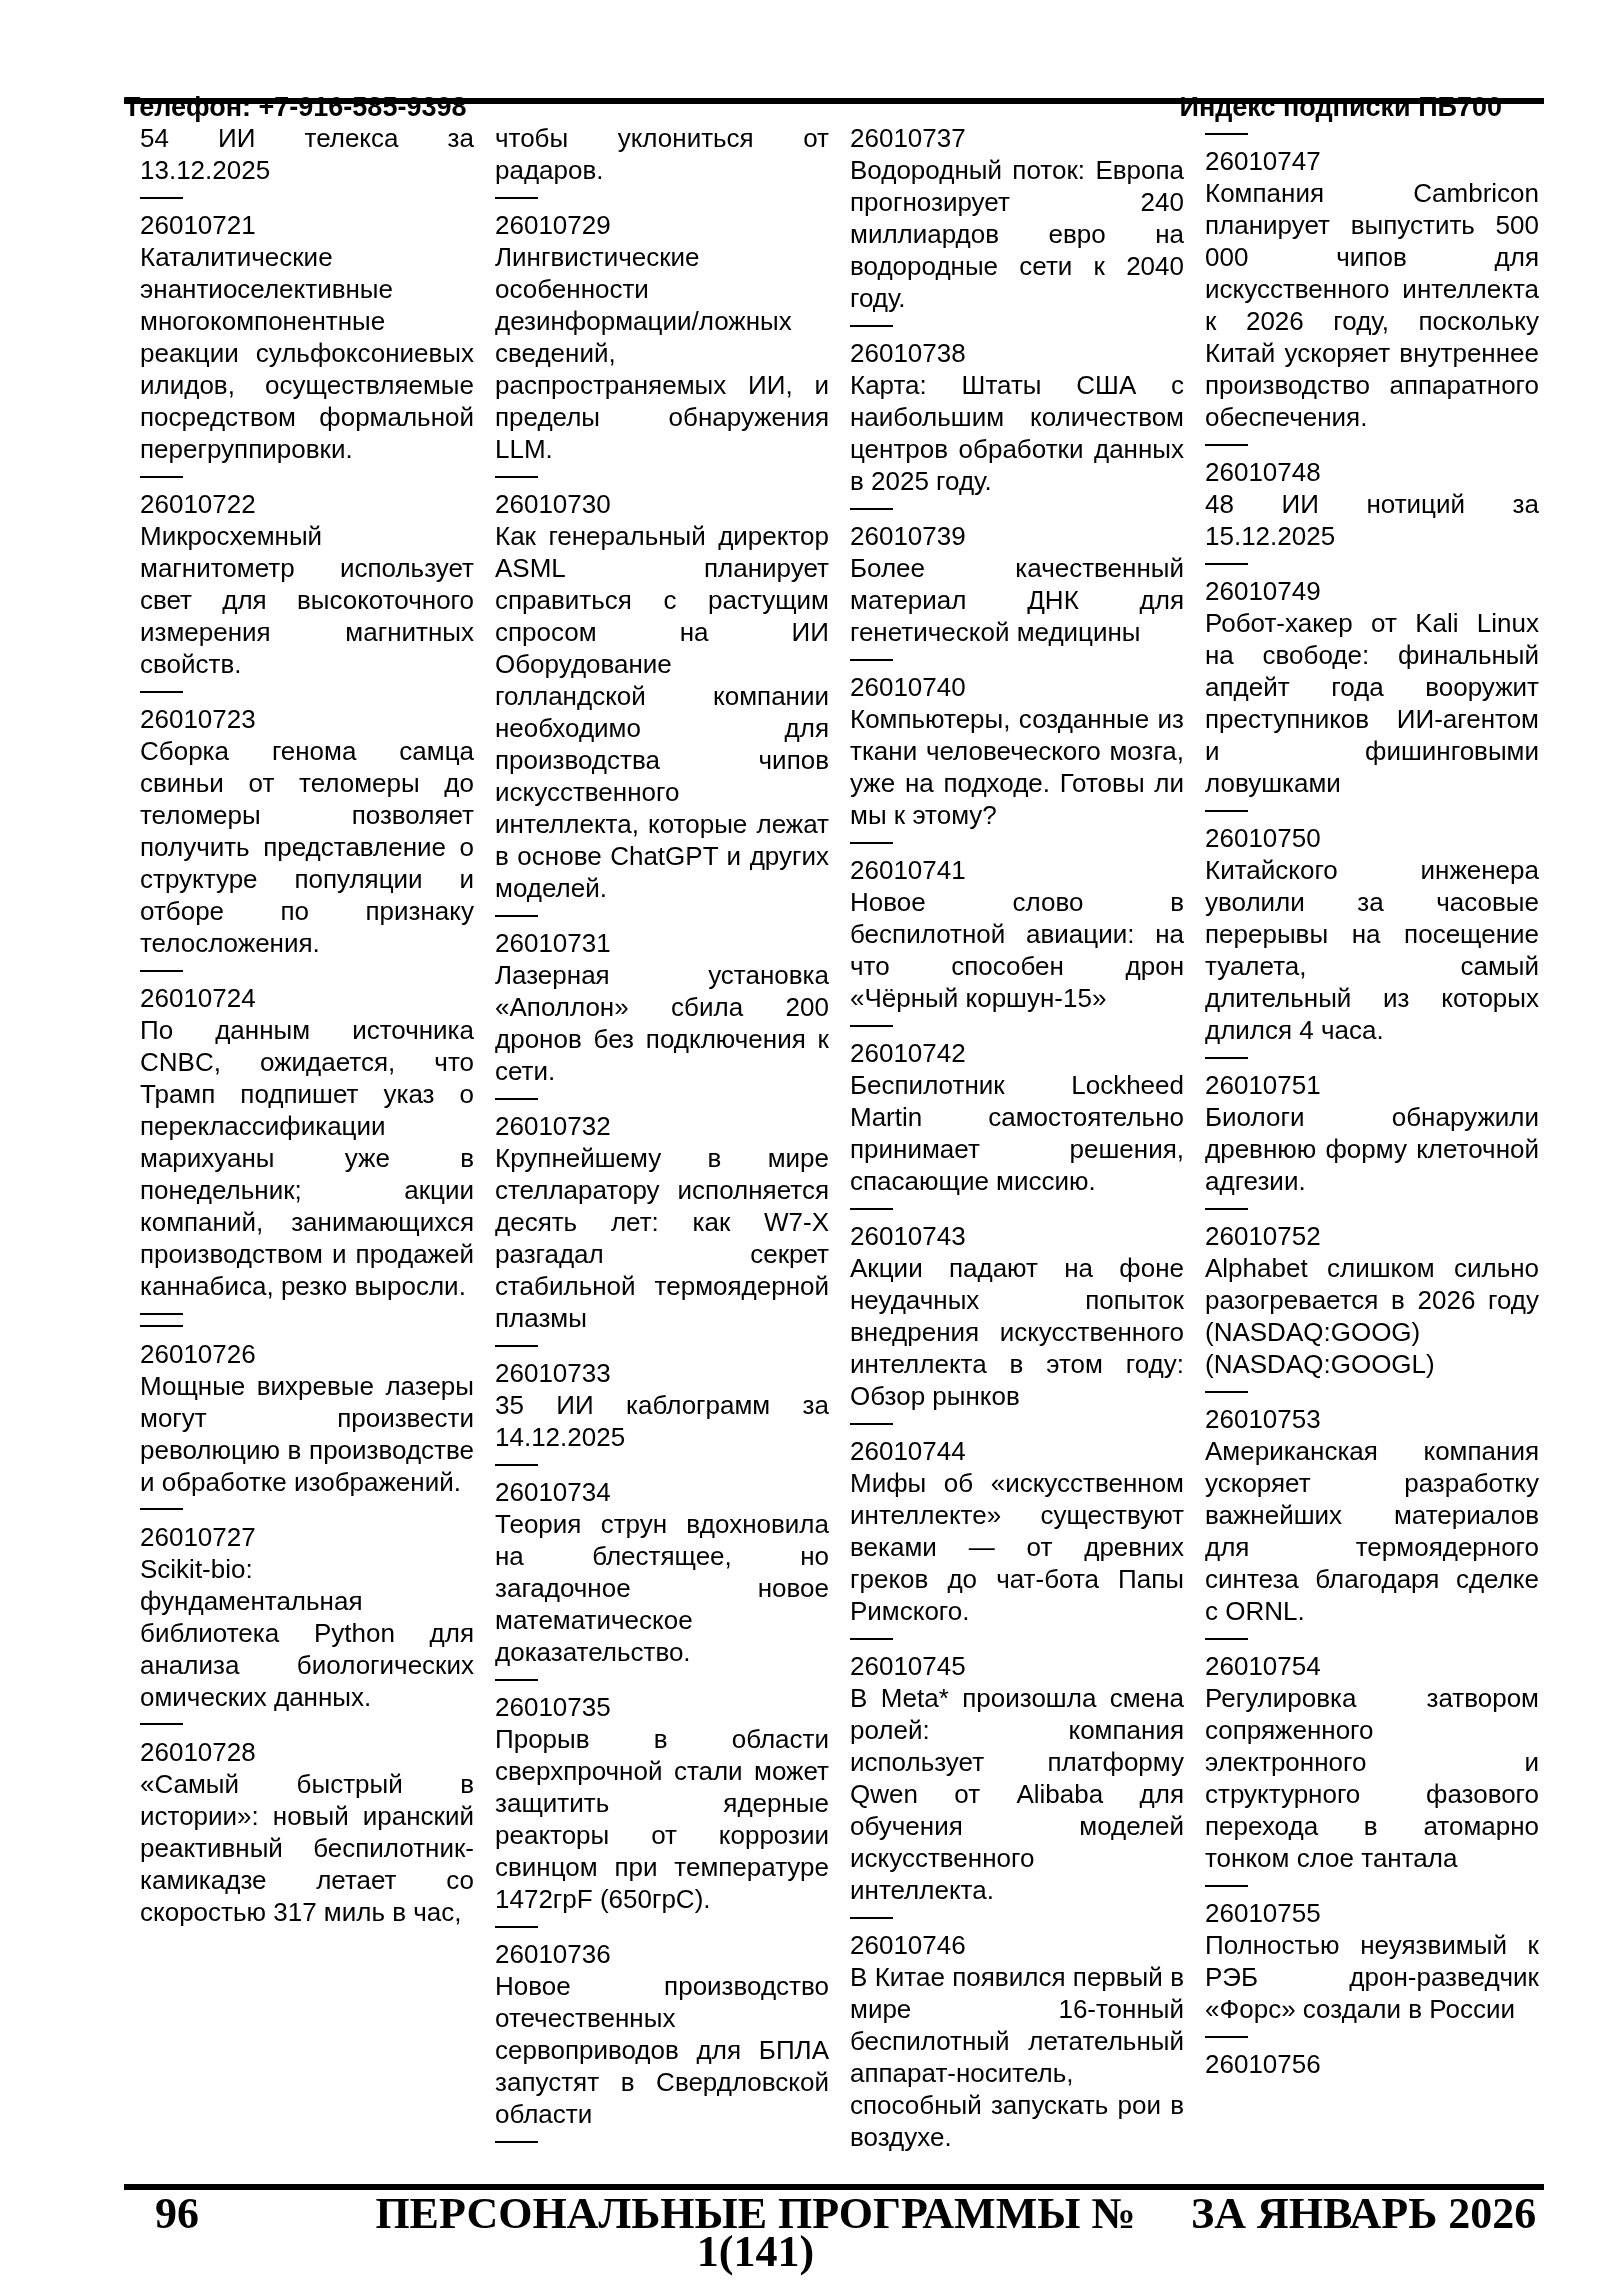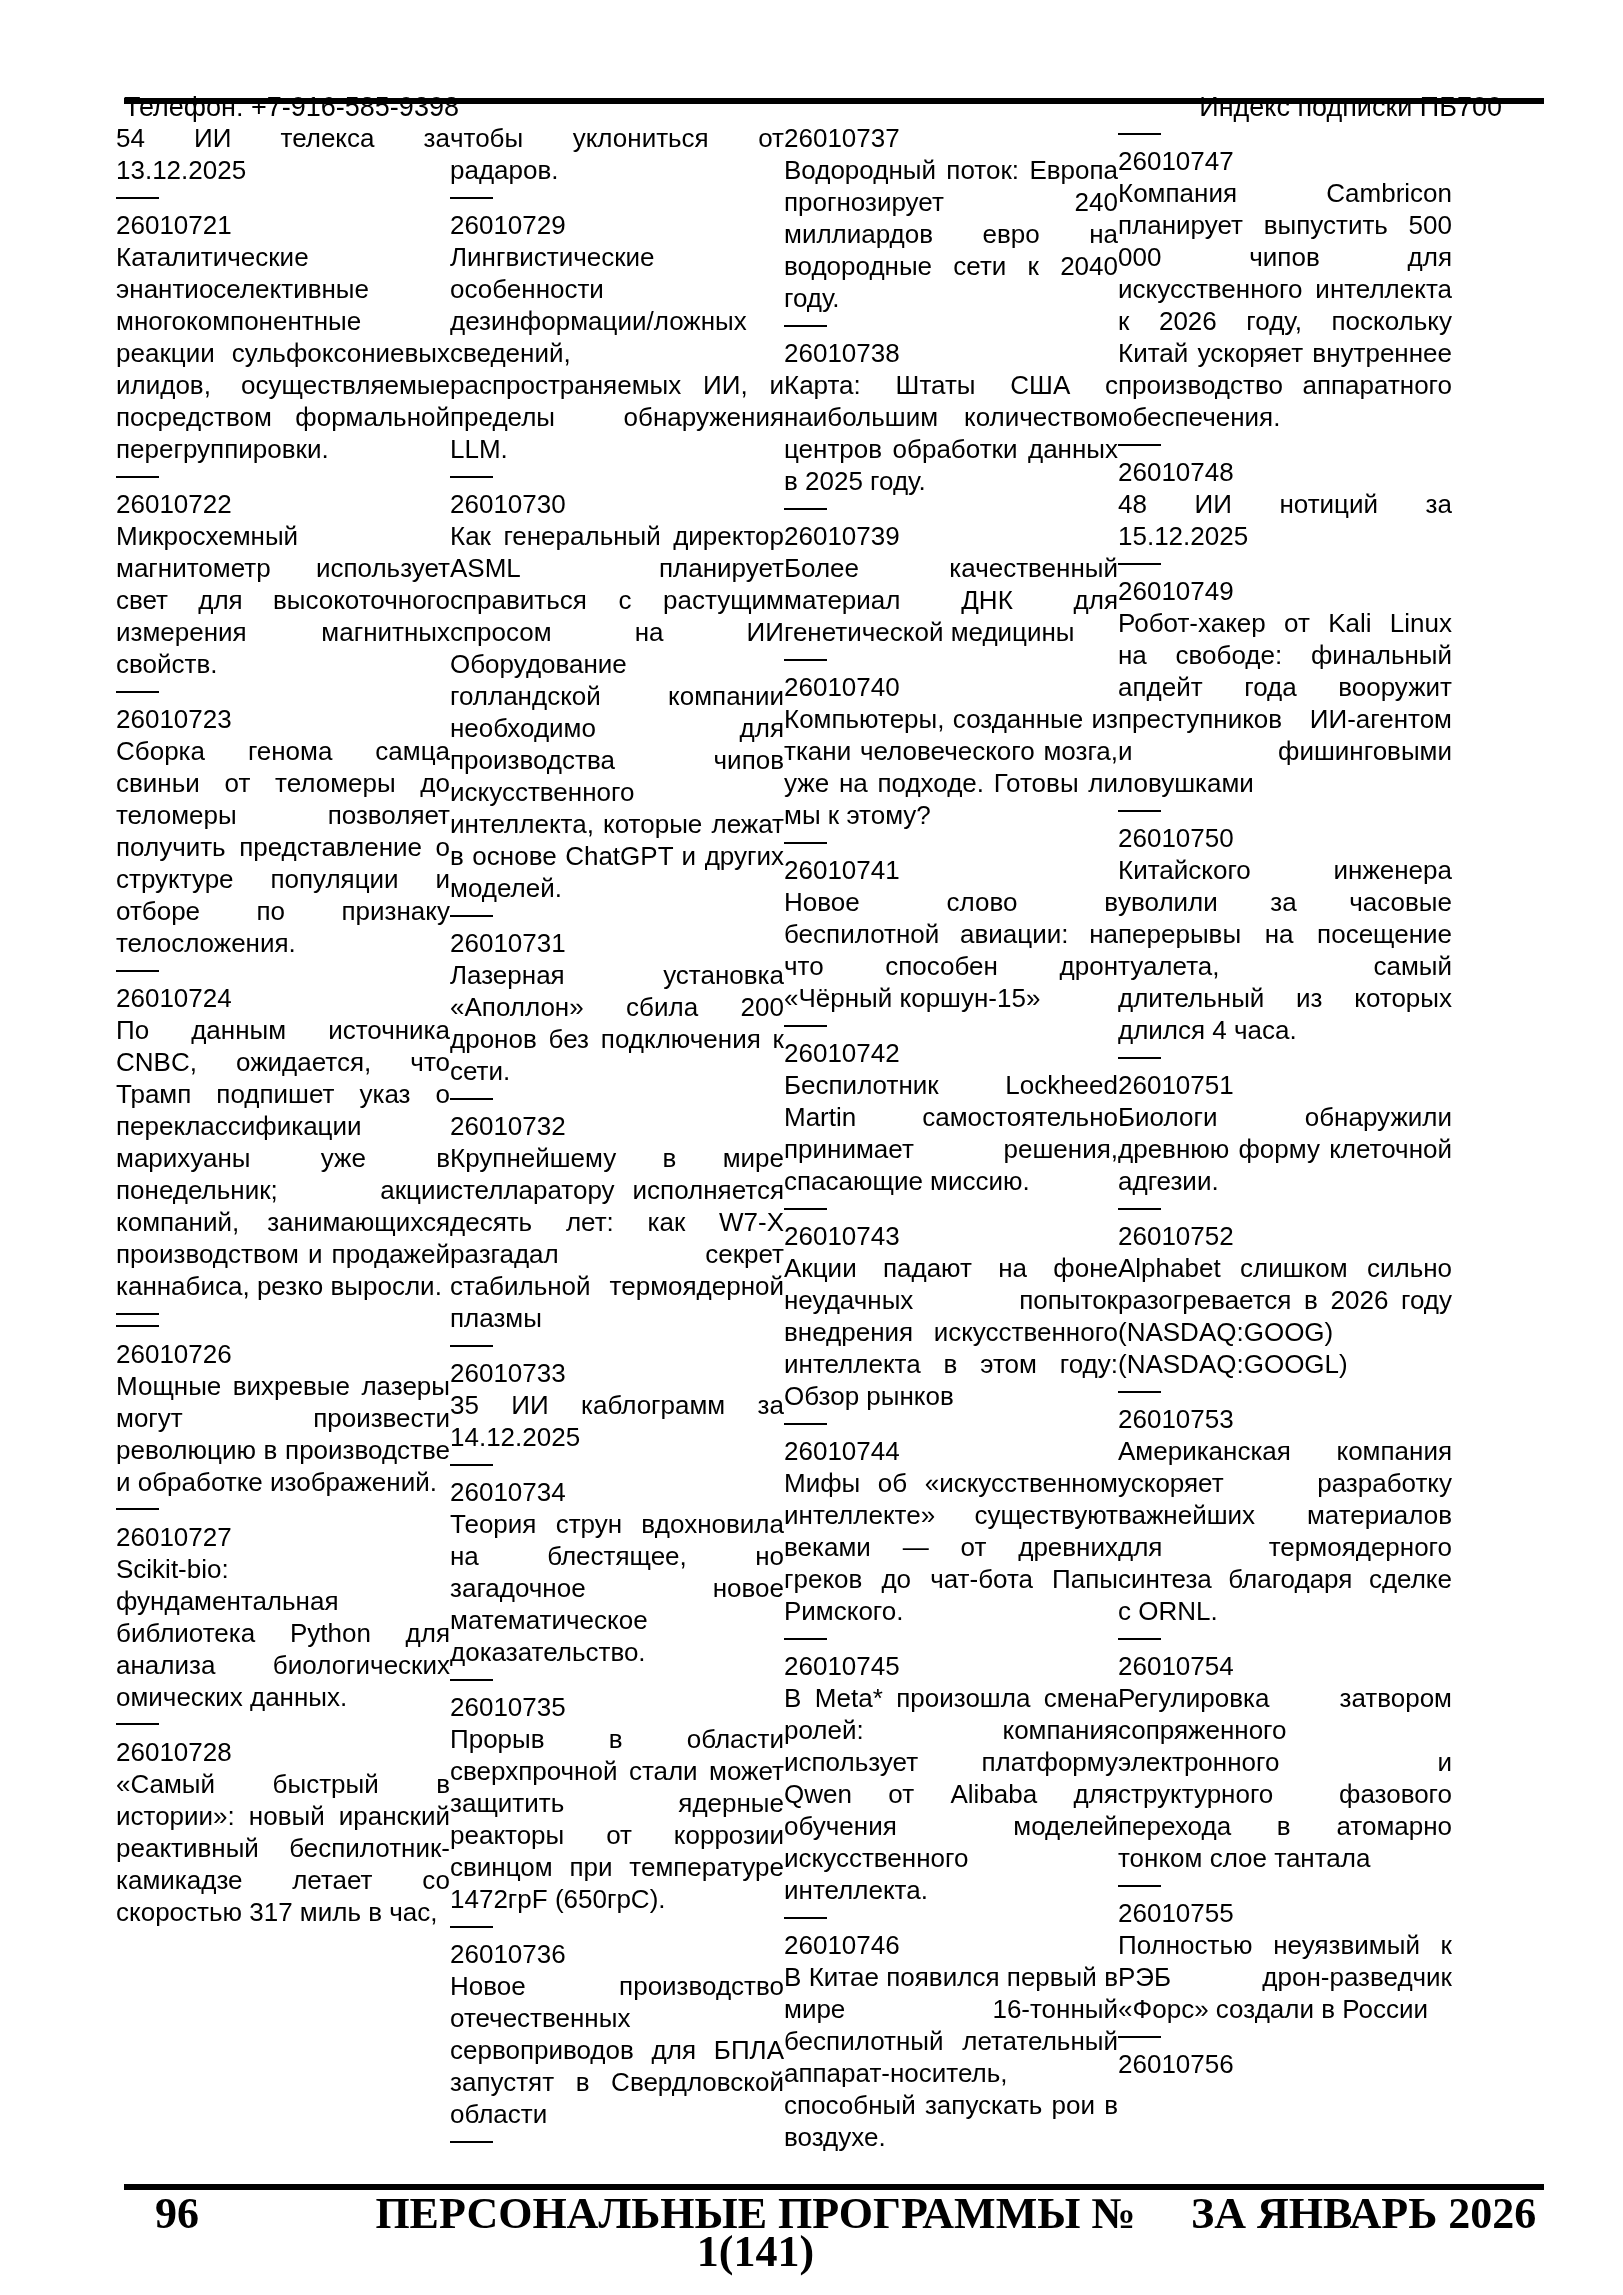--- a/index.html
+++ b/index.html
@@ -13,41 +13,42 @@
     overflow: hidden;
   }
   .header {
     position: absolute;
     left: 124px;
     top: 60px;
     width: 1420px;
     display: flex;
     justify-content: space-between;
     align-items: baseline;
-    font-weight: normal;
+    font-weight: bold;
     font-size: 27px;
     line-height: 31px;
     text-align: center;
   }
   .header .subscription { padding-right: 42px; margin-top: 32px; }
   .header-rule {
     position: absolute;
     left: 124px;
     top: 98px;
     width: 1420px;
     height: 5.9px;
     background: #000;
   }
   .columns {
     position: absolute;
-    left: 116px;
+    left: 140px;
     top: 122px;
     width: 1401px;
     height: 2058px;
     display: flex;
+    gap: 21px;
     overflow: hidden;
   }
   .column {
     flex: 0 0 334px;
     width: 334px;
     font-size: 26px;
     line-height: 32px;
   }
   .entry-num { text-align: left; }
   .entry-text { text-align: justify; }

